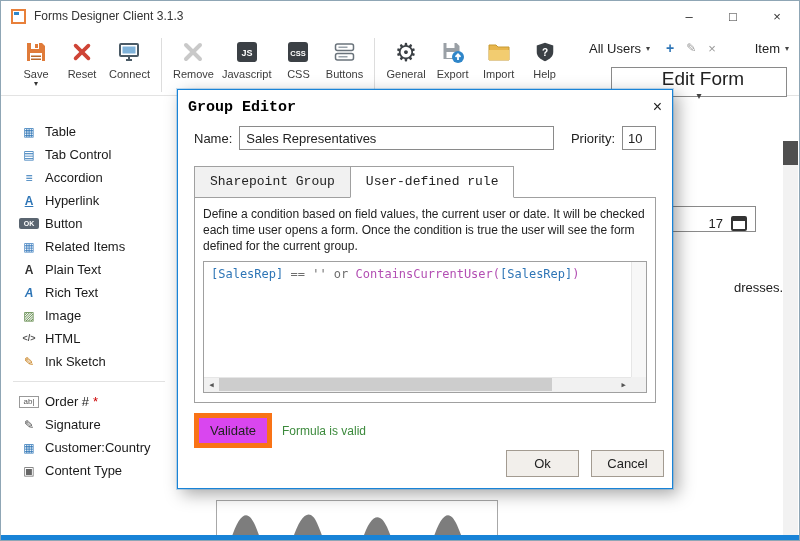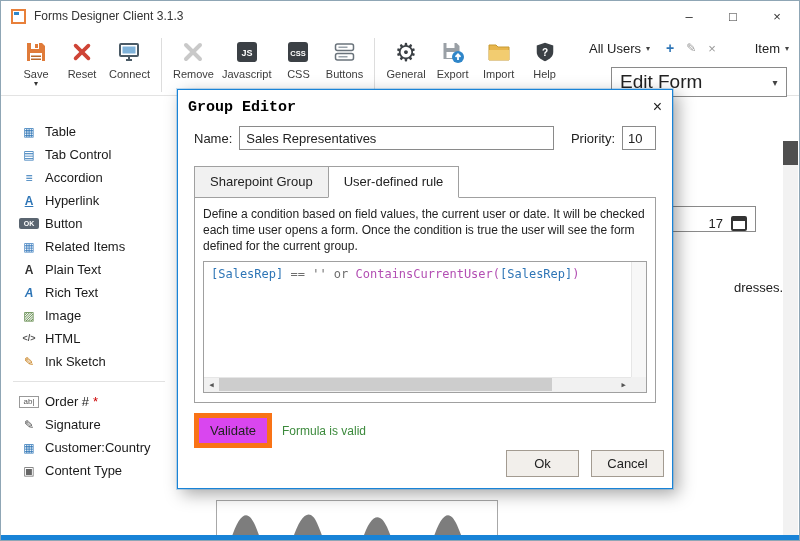--- a/index.html
+++ b/index.html
@@ -34,21 +34,21 @@
   
   .users-row { position: absolute; left: 588px; top: 38px; width: 200px; height: 18px;
                display: flex; align-items: center; font-size: 13px; color: #222; }
   .ur-caret { font-size: 8px; margin-left: 5px; color: #444; }
   .ur-add { margin-left: 16px; color: #2e75b6; font-weight: bold; font-size: 14px; }
   .ur-edit { margin-left: 12px; color: #999; font-size: 12px; }
   .ur-del { margin-left: 12px; color: #999; font-size: 13px; }
   .ur-item { margin-left: auto; }
   .edit-combo { position: absolute; right: 12px; top: 66px; width: 176px; height: 30px;
                 border: 1px solid #8a8a8a; background: #fff; display: flex;
-                align-items: center; z-index: 3; }
+                align-items: center; z-index: 3; flex-direction: column; }
   .edit-combo .value { flex: 1; font-size: 19px; color: #222; padding-left: 8px; }
   .edit-combo .arrow { width: 22px; height: 100%; display: flex; align-items: center;
                        justify-content: center; font-size: 10px; color: #444; }
 
   
   .sidebar { position: absolute; left: 0; top: 95px; width: 176px; bottom: 5px;
              background: #fff; padding-top: 24px; }
   .sb-item { display: flex; align-items: center; height: 23px; padding-left: 18px;
              font-size: 13px; color: #1a1a1a; }
   .sb-icon { width: 20px; display: inline-flex; justify-content: center;
@@ -80,21 +80,21 @@
   .dlg-title { font-size: 15px; font-weight: bold; color: #000000; font-family: Liberation Mono, monospace; }
   .dlg-close { margin-left: auto; font-size: 16px; color: #222; line-height: 1; cursor: default; }
   .name-row { display: flex; align-items: center; margin: 8px 16px 0; gap: 7px;
               font-size: 13px; color: #222; }
   .name-input { flex: 1; height: 24px; border: 1px solid #8a8a8a; font-size: 13px;
                 padding: 0 6px; margin-right: 10px; font-family: inherit; color: #222; }
   .priority-input { width: 34px; height: 24px; border: 1px solid #8a8a8a; font-size: 13px;
                     padding: 0 5px; font-family: inherit; color: #222; }
   .tabs { display: flex; margin: 16px 16px 0; position: relative; z-index: 2; }
   .tab { padding: 7px 15px 8px; font-size: 13px; color: #222; border: 1px solid #a0a0a0;
-         background: #f1f1f1; margin-bottom: -1px; }
+         background: #f1f1f1; margin-bottom: -1px; font-family: Liberation Mono, monospace; }
   .tab.active { background: #fff; border-bottom-color: #fff; margin-left: -1px; }
   .panel { margin: 0 16px; border: 1px solid #a0a0a0; height: 206px; padding: 8px;
            background: #fff; position: relative; z-index: 1; }
   .desc { font-size: 12px; color: #222; line-height: 1.35; }
   .codebox { position: relative; margin-top: 6px; height: 132px; border: 1px solid #a0a0a0;
              background: #fff; font-family: "DejaVu Sans Mono", monospace; font-size: 12px; }
   .code-line { padding: 5px 7px; white-space: nowrap; }
   .v-scroll-code { position: absolute; right: 0; top: 0; bottom: 15px; width: 15px;
                    background: #f7f7f7; border-left: 1px solid #e6e6e6; }
   .h-scroll { position: absolute; left: 0; right: 15px; bottom: 0; height: 15px;

